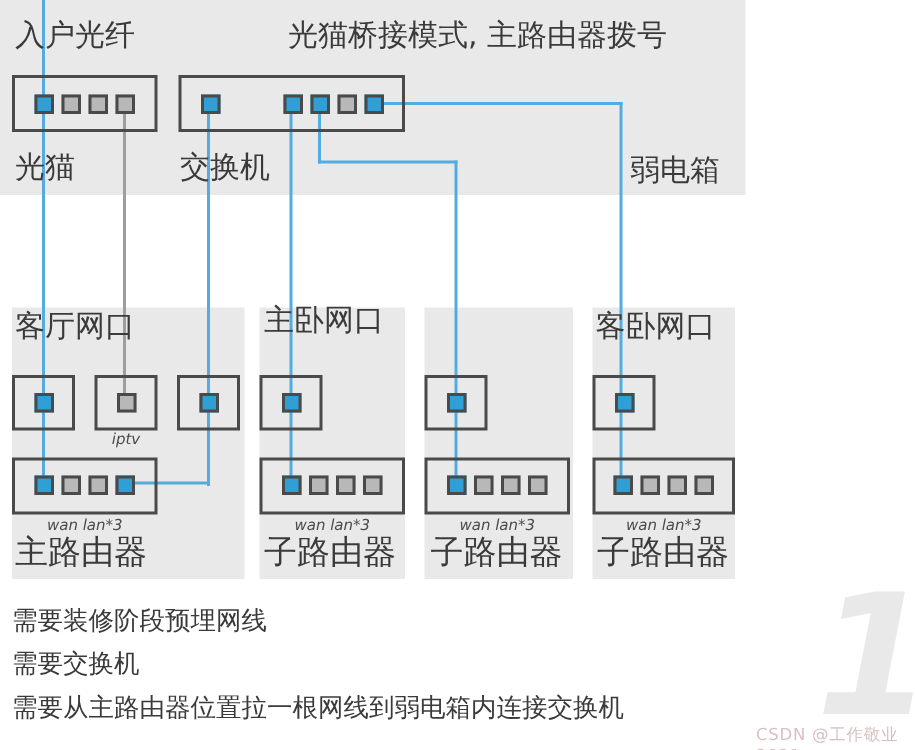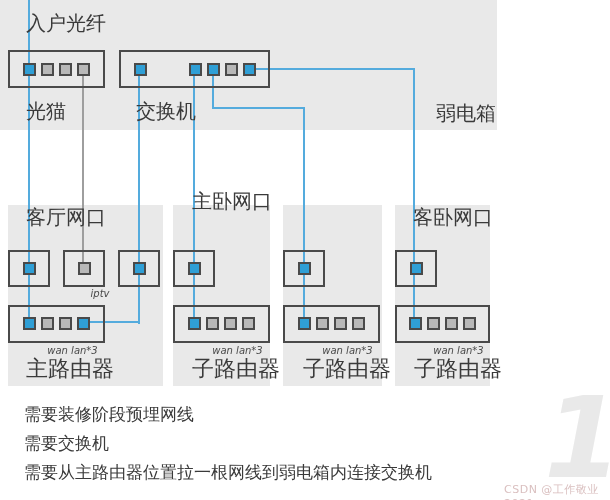--- a/index.html
+++ b/index.html
@@ -12,21 +12,21 @@
   .hline{position:absolute;height:2px;z-index:2;}
   .blue{background:var(--line-blue);}
   .greyline{background:var(--line-grey);}
   .box{position:absolute;border:2px solid var(--border);background:transparent;z-index:3;box-sizing:border-box;}
   .ports{position:absolute;display:flex;gap:5px;z-index:4;}
   .wallbox{display:flex;align-items:center;justify-content:center;}
   .wallbox .ports{position:static;z-index:4;}
   .port{width:13px;height:13px;border:2px solid var(--border);box-sizing:border-box;display:inline-block;position:relative;z-index:4;}
   .port.blue{background:var(--port-blue);}
   .port.grey{background:var(--port-grey);}
-  .lbl{position:absolute;z-index:5;white-space:nowrap;line-height:1.15;margin-left:16px;}
+  .lbl{position:absolute;z-index:5;white-space:nowrap;line-height:1.15;}
   .lbl-lg{font-size:20px;}
   .lbl-xl{font-size:22px;}
   .lbl-sm{font-size:10px;color:var(--subtext);text-align:center;font-style:italic;}
   .note{font-size:17px;}
   .wm-big{
     position:absolute;z-index:1;font-size:112px;font-weight:bold;font-style:italic;
     color:var(--wm-grey);line-height:1;
   }
   .wm-small{position:absolute;z-index:6;font-size:11px;color:var(--wm-pink);letter-spacing:0.5px;}
 </style>
@@ -48,20 +48,21 @@
   <div class="vline blue" style="left:138px;top:76px;height:248px;"></div>
   <div class="hline blue" style="left:84px;top:321px;width:56px;"></div>
   <div class="vline blue" style="left:193px;top:76px;height:249px;"></div>
   <div class="vline blue" style="left:212px;top:76px;height:33px;"></div>
   <div class="hline blue" style="left:212px;top:107px;width:93px;"></div>
   <div class="vline blue" style="left:303px;top:107px;height:218px;"></div>
   <div class="hline blue" style="left:255px;top:68px;width:160px;"></div>
   <div class="vline blue" style="left:413px;top:68px;height:257px;"></div>
 
   <div class="lbl lbl-lg" style="left:10px;top:12px;">入户光纤</div>
+  <div class="lbl lbl-lg" style="left:192px;top:12px;">光猫桥接模式, 主路由器拨号</div>
 
   <div class="box" style="left:8px;top:50px;width:97px;height:38px;">
     <div class="ports" style="left:13px;top:11px;">
         <span class="port blue"></span>
         <span class="port grey"></span>
         <span class="port grey"></span>
         <span class="port grey"></span>
       </div>
   </div>
   <div class="box" style="left:119px;top:50px;width:151px;height:38px;">
@@ -74,21 +75,21 @@
         <span class="port grey"></span>
         <span class="port blue"></span>
       </div>
   </div>
 
   <div class="lbl lbl-lg" style="left:10px;top:100px;">光猫</div>
   <div class="lbl lbl-lg" style="left:120px;top:100px;">交换机</div>
   <div class="lbl lbl-lg" style="left:420px;top:102px;text-align:right;">弱电箱</div>
 
   <div class="lbl lbl-lg" style="left:10px;top:206px;">客厅网口</div>
-  <div class="lbl lbl-lg" style="left:176px;top:190px;">主卧网口</div>
+  <div class="lbl lbl-lg" style="left:176px;top:202px;">主卧网口</div>
   <div class="lbl lbl-lg" style="left:397px;top:206px;">客卧网口</div>
 
   <div class="box wallbox" style="left:8px;top:250px;width:42px;height:37px;">
     <div class="ports">
         <span class="port blue"></span>
       </div>
   </div>
   <div class="box wallbox" style="left:63px;top:250px;width:42px;height:37px;">
     <div class="ports">
         <span class="port grey"></span>

